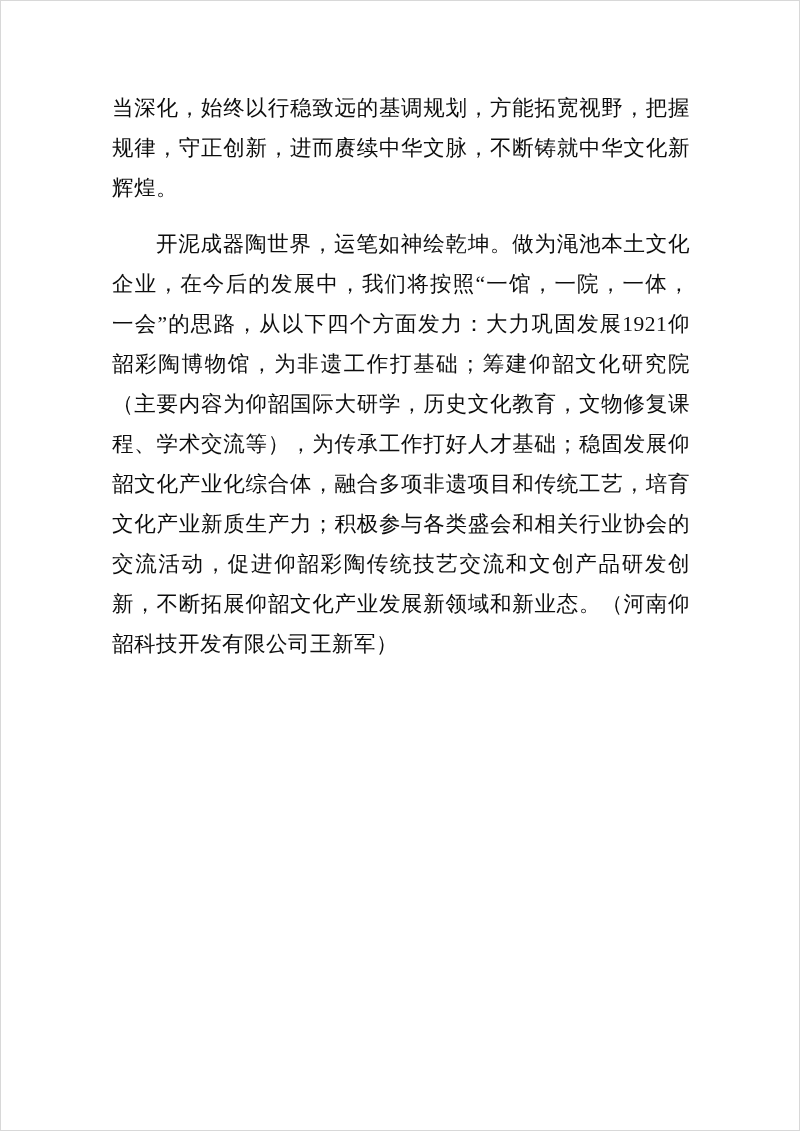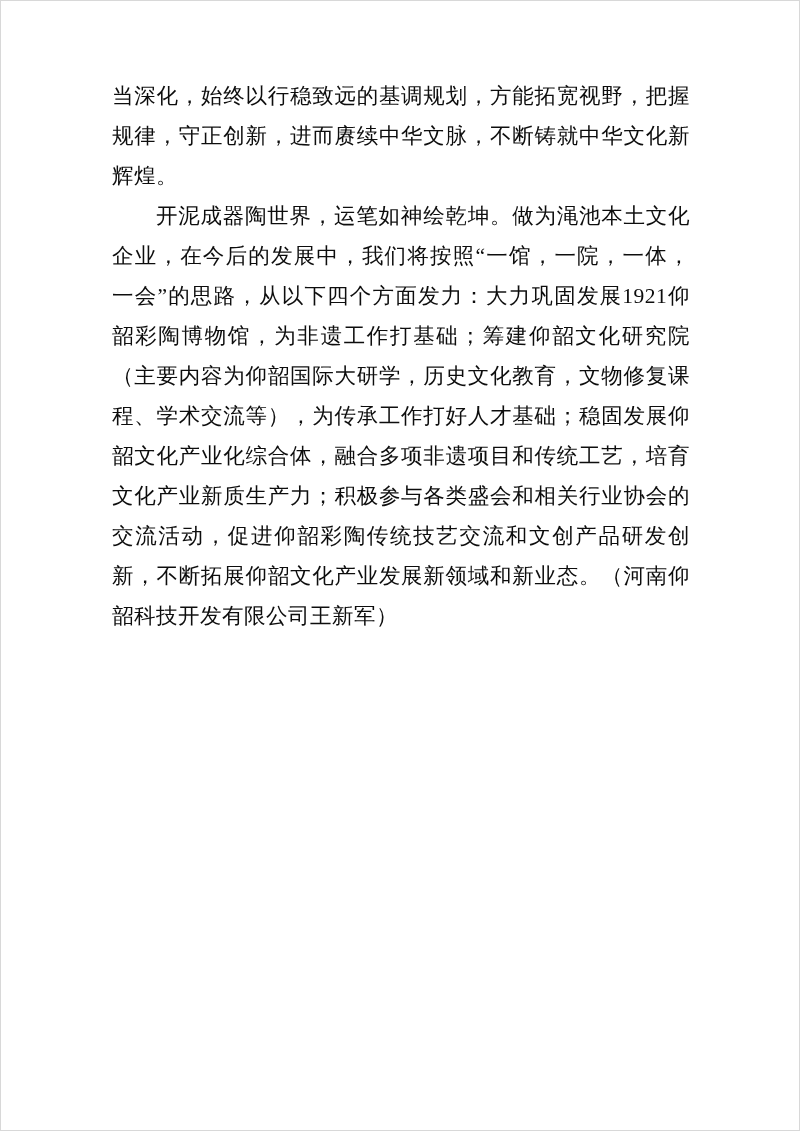--- a/index.html
+++ b/index.html
@@ -27,35 +27,35 @@
     left: 0; top: 0;
     width: 800px;
     height: 1131px;
     border: 1px solid #d8d8d8;
     box-sizing: border-box;
     pointer-events: none;
   }
   .content {
     position: absolute;
     left: 112px;
-    top: 76px;
+    top: 88px;
     width: 578px;
   }
   .para {
     margin: 0 0 0 0;
     font-size: 21.5px;
     line-height: 40px;
     letter-spacing: 0.5px;
     text-align: justify;
     text-justify: inter-character;
     color: #0d0d0d;
     font-family: "Liberation Serif", "DejaVu Serif", serif;
   }
   .para + .para {
-    margin-top: 0px;
+    margin-top: 16px;
   }
   .indent {
     text-indent: 44px;
   }
 </style>
 </head>
 <body>
 
 <div class="page">
   <div class="page-border"></div>

